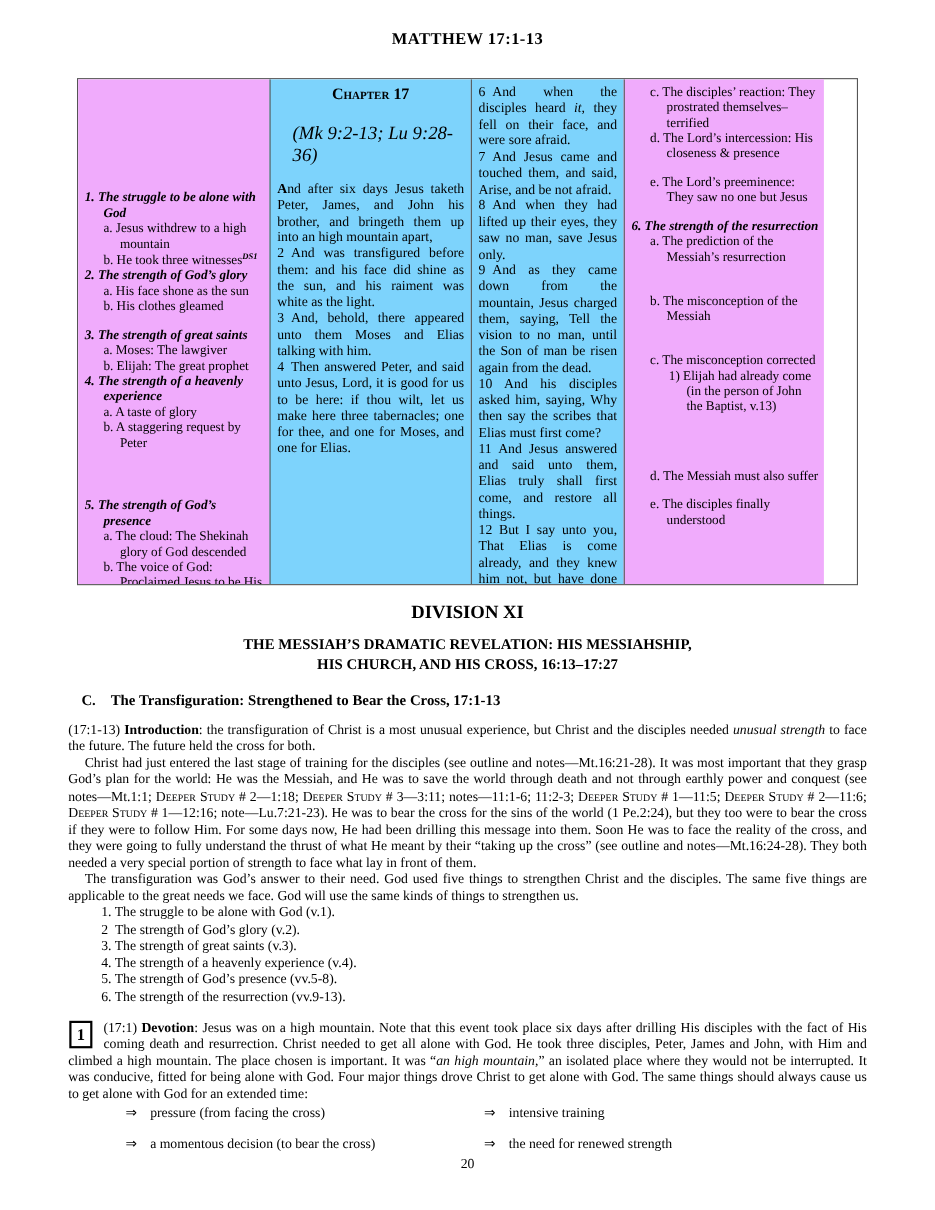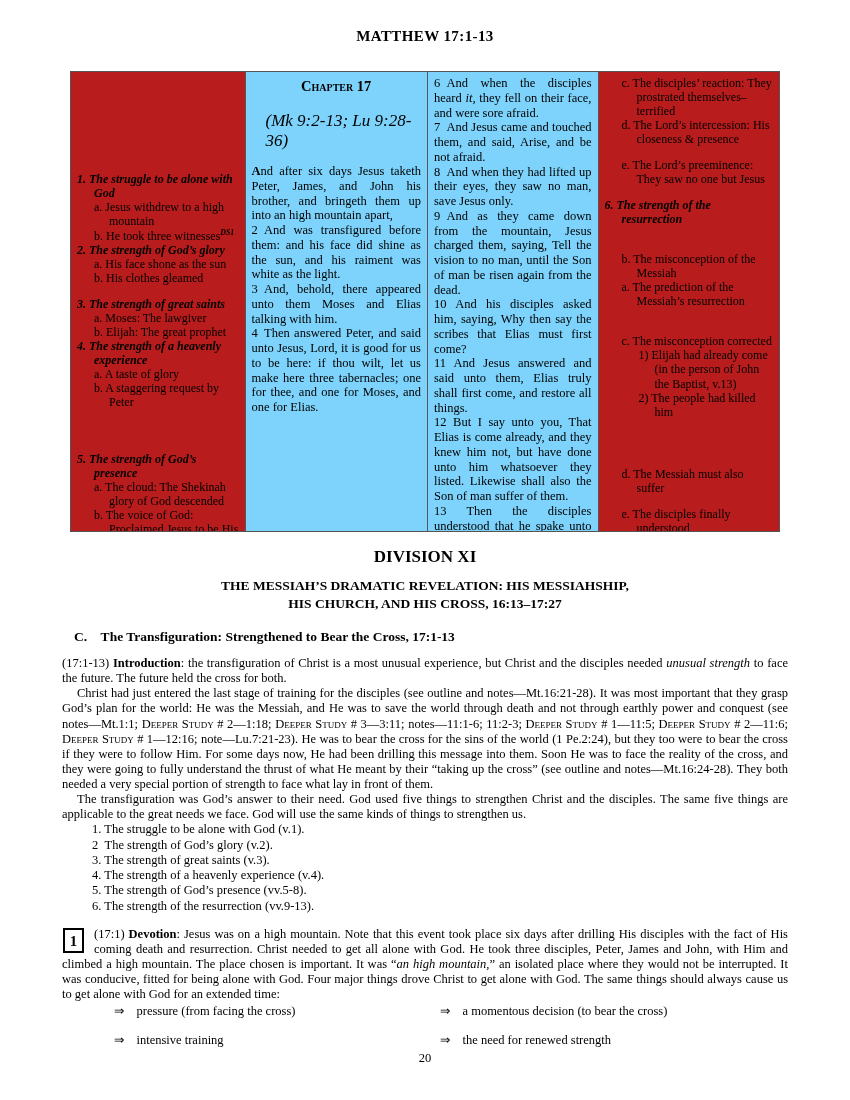--- a/index.html
+++ b/index.html
@@ -23,24 +23,24 @@
     display: flex;
     margin-top: 26px;
     margin-left: 8px;
     width: 710px;
     height: 461px;
     border: 1px solid #555;
     overflow: hidden;
   }
   .col { height: 100%; overflow: hidden; }
   .col + .col { border-left: 1px solid #555; }
-  .col-outline { background: #b91c1c; width: 174px; padding: 4px 5px 4px 6px; }
+  .col-outline { background: #f0abfc; width: 174px; padding: 4px 5px 4px 6px; }
   .col-outline.right { width: 182px; }
   .col-scripture { background: #7dd3fc; width: 183px; padding: 4px 6px 0 6px; }
-  .col-scripture.second { width: 171px; }
+  .col-scripture.second { width: 139px; }
 
   .outline { font-size: 12px; line-height: 1.17; }
   .pad-top { padding-top: 96px; }
   .ol-main { font-weight: bold; padding-left: 17px; text-indent: -17px; font-style: italic; }
   .ol-sub  { padding-left: 32px; text-indent: -15px; }
   .ol-sub2 { padding-left: 50px; text-indent: -16px; }
   .g1 { margin-top: 12px; }
   .g2 { margin-top: 26px; }
   .g3 { margin-top: 42px; }
   .g4 { margin-top: 48px; }
@@ -135,25 +135,24 @@
           <div class="verse"><span>12 But I say unto you, That Elias is come already, and they knew him not, but have done unto him whatsoever they listed. Likewise shall also the Son of man suffer of them.</span></div>
           <div class="verse"><span>13 Then the disciples understood that he spake unto them of John the Baptist.</span></div>
         </div>
     </div>
     <div class="col col-outline right">
       <div class="outline">
           <div class="ol-sub"><span>c. The disciples’ reaction: They prostrated themselves–terrified</span></div>
           <div class="ol-sub"><span>d. The Lord’s intercession: His closeness &amp; presence</span></div>
           <div class="ol-sub g1"><span>e. The Lord’s preeminence: They saw no one but Jesus</span></div>
           <div class="ol-main g1"><span>6. The strength of the resurrection</span></div>
+          <div class="ol-sub"><span>a. The prediction of the Messiah’s resurrection</span></div>
           <div class="ol-sub g2"><span>b. The misconception of the Messiah</span></div>
-          <div class="ol-sub"><span>a. The prediction of the Messiah’s resurrection</span></div>
           <div class="ol-sub g2"><span>c. The misconception corrected</span></div>
           <div class="ol-sub2"><span>1) Elijah had already come (in the person of John the Baptist, v.13)</span></div>
-          <div class="ol-sub2"><span>2) The people had killed him</span></div>
           <div class="ol-sub g4"><span>d. The Messiah must also suffer</span></div>
           <div class="ol-sub g1"><span>e. The disciples finally understood</span></div>
         </div>
     </div>
   </div>
 
   <div class="division-title">DIVISION XI</div>
   <div class="division-subtitle">
     <div>THE MESSIAH’S DRAMATIC REVELATION: HIS MESSIAHSHIP,</div>
     <div>HIS CHURCH, AND HIS CROSS, 16:13–17:27</div>
@@ -174,21 +173,21 @@
         <div class="num"><span>6. The strength of the resurrection (vv.9-13).</span></div>
       </div>
 
     <div class="devotion">
       <div class="devotion-box">1</div>
       <div class="para"><span>(17:1) </span><span class="s-b">Devotion</span><span>: Jesus was on a high mountain. Note that this event took place six days after drilling His disciples with the fact of His coming death and resurrection. Christ needed to get all alone with God. He took three disciples, Peter, James and John, with Him and climbed a high mountain. The place chosen is important. It was “</span><span class="s-i">an high mountain,</span><span>” an isolated place where they would not be interrupted. It was conducive, fitted for being alone with God. Four major things drove Christ to get alone with God. The same things should always cause us to get alone with God for an extended time:</span></div>
     </div>
 
     <div class="arrows">
         <div class="arrow-item"><span class="s-arrow">⇒</span><span>pressure (from facing the cross)</span></div>
+        <div class="arrow-item"><span class="s-arrow">⇒</span><span>intensive training</span></div>
         <div class="arrow-item"><span class="s-arrow">⇒</span><span>a momentous decision (to bear the cross)</span></div>
-        <div class="arrow-item"><span class="s-arrow">⇒</span><span>intensive training</span></div>
         <div class="arrow-item"><span class="s-arrow">⇒</span><span>the need for renewed strength</span></div>
       </div>
 
     <div class="page-number">20</div>
   </div>
 
 </div>
 
 </body></html>

